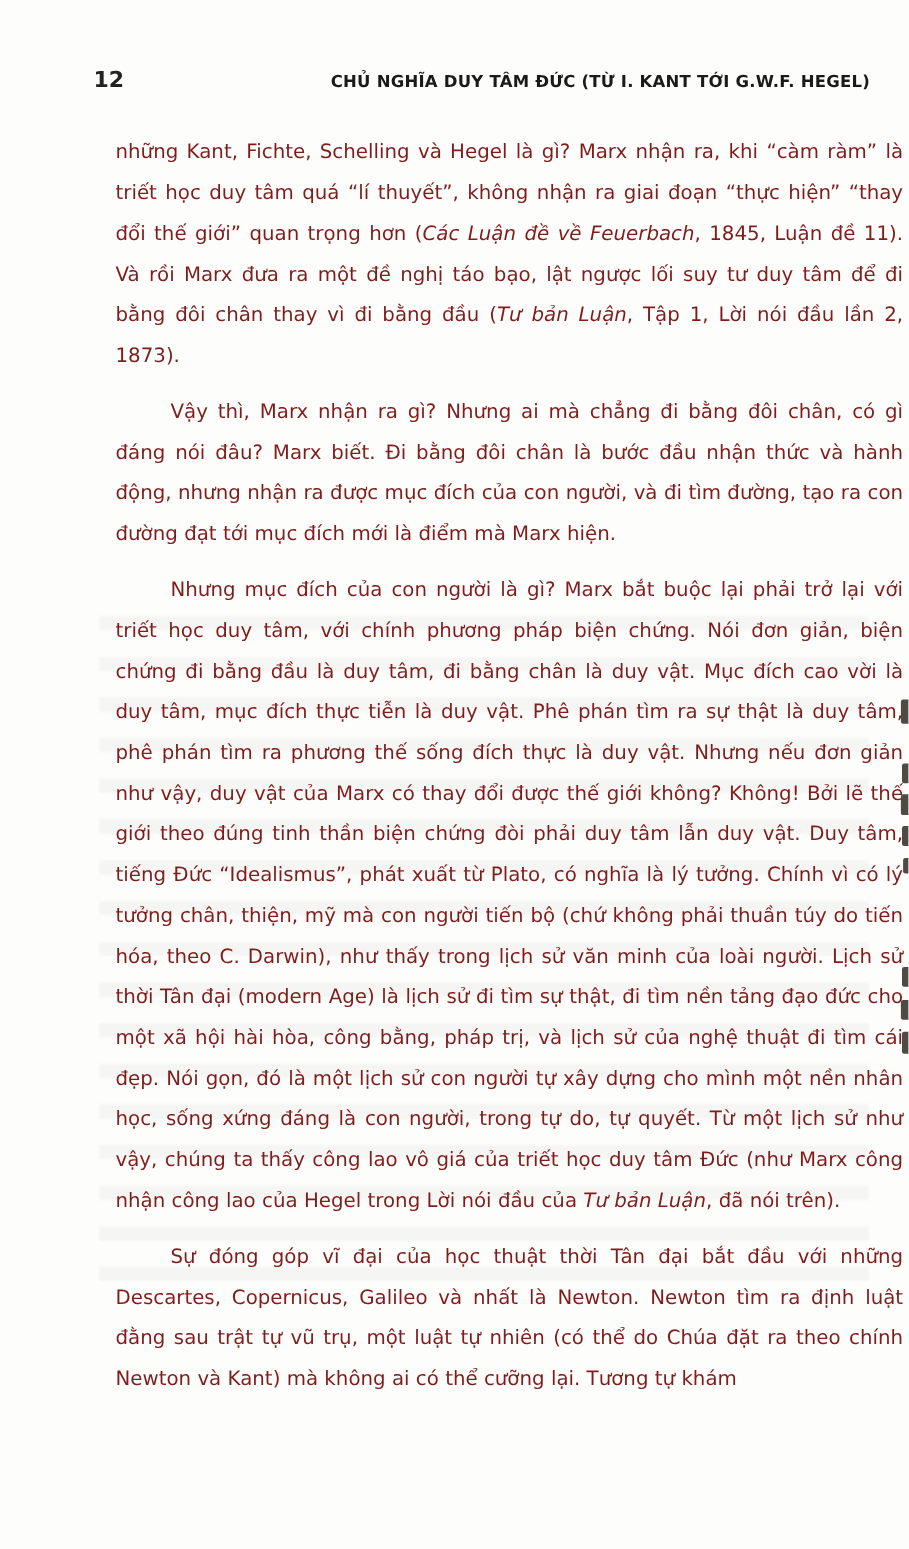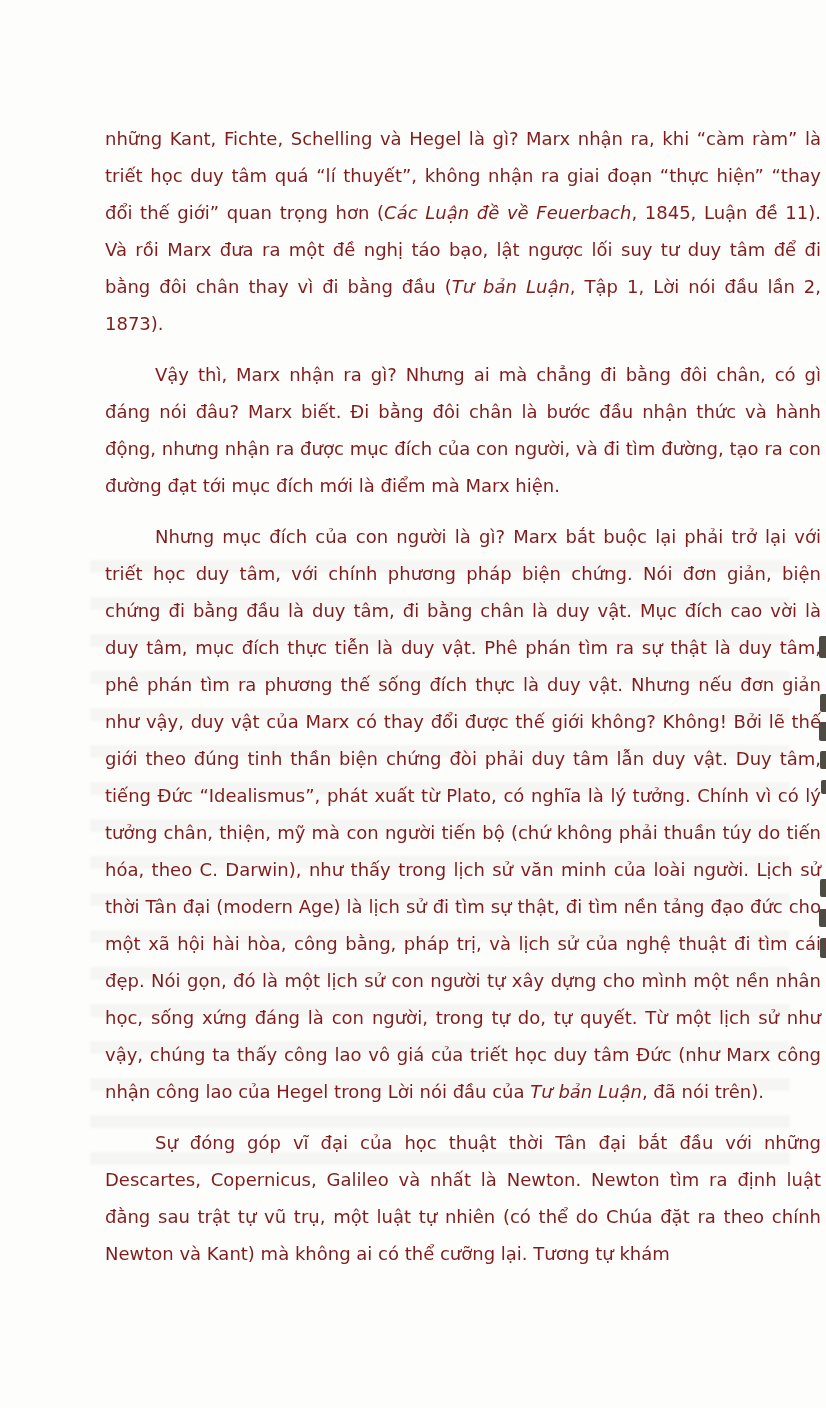--- a/index.html
+++ b/index.html
@@ -44,20 +44,24 @@
   
   .scan-mark{
     position:absolute;right:0;background:#4e4b45;border-radius:2px 0 0 2px;
   }
 </style>
 </head>
 <body>
 
 <div class="page">
 
+  <div class="page-header">
+    <span class="page-number">12</span>
+    <span class="running-title">CHỦ NGHĨA DUY TÂM ĐỨC (TỪ I. KANT TỚI G.W.F. HEGEL)</span>
+  </div>
 
   <div class="bleed"></div>
 
   <main class="body-text" id="paragraphs">
       <p class="para"><span>những Kant, Fichte, Schelling và Hegel là gì? Marx nhận ra, khi “càm ràm” là triết học duy tâm quá “lí thuyết”, không nhận ra giai đoạn “thực hiện” “thay đổi thế giới” quan trọng hơn (</span><i>Các Luận đề về Feuerbach</i><span>, 1845, Luận đề 11). Và rồi Marx đưa ra một đề nghị táo bạo, lật ngược lối suy tư duy tâm để đi bằng đôi chân thay vì đi bằng đầu (</span><i>Tư bản Luận</i><span>, Tập 1, Lời nói đầu lần 2, 1873).</span></p>
       <p class="para indent"><span>Vậy thì, Marx nhận ra gì? Nhưng ai mà chẳng đi bằng đôi chân, có gì đáng nói đâu? Marx biết. Đi bằng đôi chân là bước đầu nhận thức và hành động, nhưng nhận ra được mục đích của con người, và đi tìm đường, tạo ra con đường đạt tới mục đích mới là điểm mà Marx hiện.</span></p>
       <p class="para indent"><span>Nhưng mục đích của con người là gì? Marx bắt buộc lại phải trở lại với triết học duy tâm, với chính phương pháp biện chứng. Nói đơn giản, biện chứng đi bằng đầu là duy tâm, đi bằng chân là duy vật. Mục đích cao vời là duy tâm, mục đích thực tiễn là duy vật. Phê phán tìm ra sự thật là duy tâm, phê phán tìm ra phương thế sống đích thực là duy vật. Nhưng nếu đơn giản như vậy, duy vật của Marx có thay đổi được thế giới không? Không! Bởi lẽ thế giới theo đúng tinh thần biện chứng đòi phải duy tâm lẫn duy vật. Duy tâm, tiếng Đức “Idealismus”, phát xuất từ Plato, có nghĩa là lý tưởng. Chính vì có lý tưởng chân, thiện, mỹ mà con người tiến bộ (chứ không phải thuần túy do tiến hóa, theo C. Darwin), như thấy trong lịch sử văn minh của loài người. Lịch sử thời Tân đại (modern Age) là lịch sử đi tìm sự thật, đi tìm nền tảng đạo đức cho một xã hội hài hòa, công bằng, pháp trị, và lịch sử của nghệ thuật đi tìm cái đẹp. Nói gọn, đó là một lịch sử con người tự xây dựng cho mình một nền nhân học, sống xứng đáng là con người, trong tự do, tự quyết. Từ một lịch sử như vậy, chúng ta thấy công lao vô giá của triết học duy tâm Đức (như Marx công nhận công lao của Hegel trong Lời nói đầu của </span><i>Tư bản Luận</i><span>, đã nói trên).</span></p>
       <p class="para indent"><span>Sự đóng góp vĩ đại của học thuật thời Tân đại bắt đầu với những Descartes, Copernicus, Galileo và nhất là Newton. Newton tìm ra định luật đằng sau trật tự vũ trụ, một luật tự nhiên (có thể do Chúa đặt ra theo chính Newton và Kant) mà không ai có thể cưỡng lại. Tương tự khám</span></p>
     </main>
 

